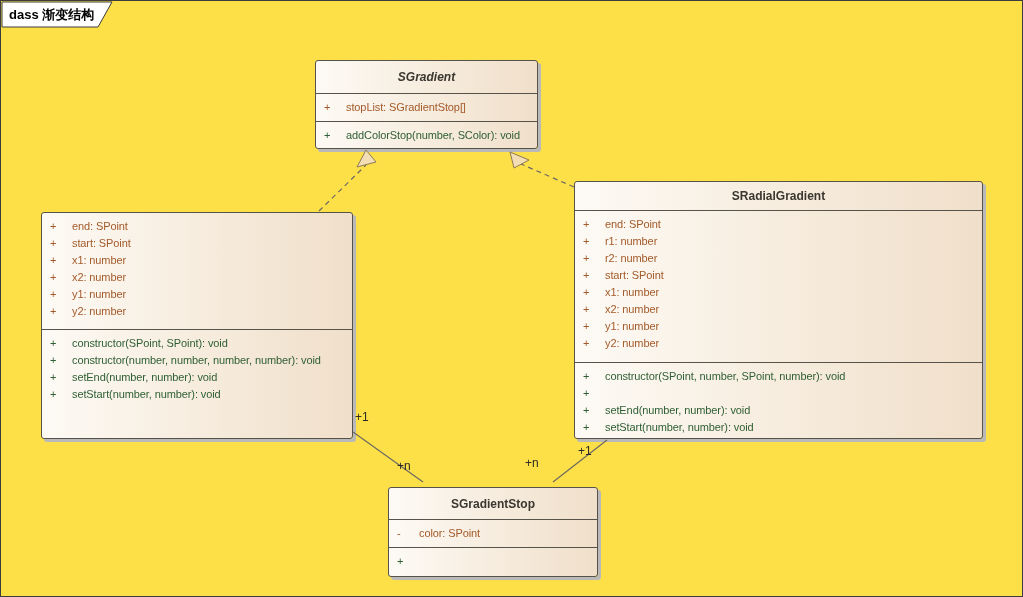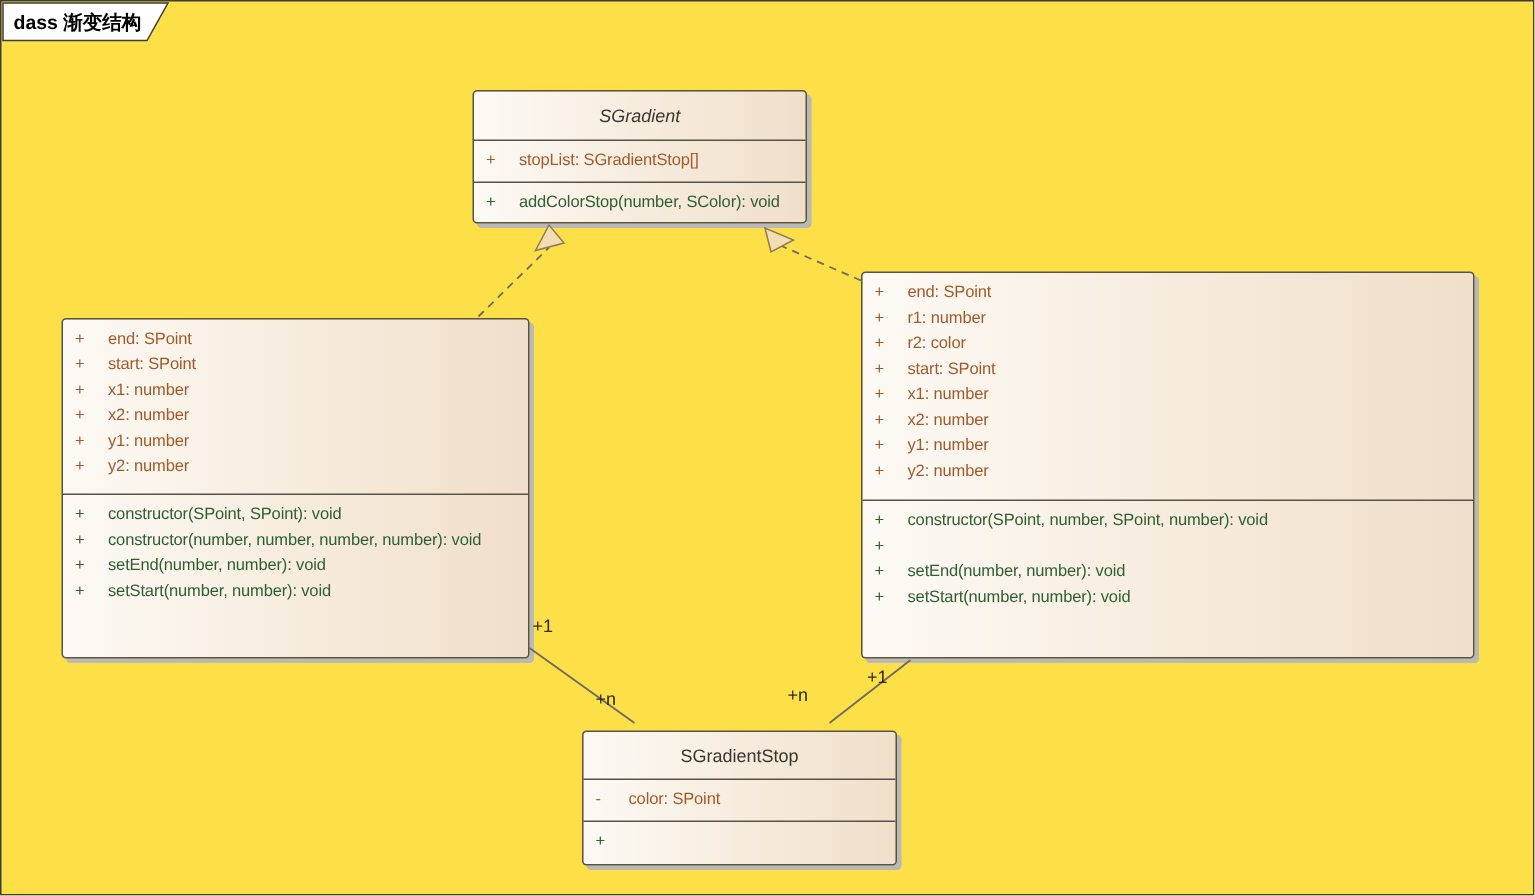--- a/index.html
+++ b/index.html
@@ -12,21 +12,21 @@
   .cls{
     position:absolute;box-sizing:border-box;
     border:1px solid #57534a;border-radius:3px;
     background:linear-gradient(to right,#fdfaf5 0%,#f6ebdc 55%,#f0dfca 100%);
     box-shadow:3px 3px 0 #b9b9b9;
     z-index:2;display:flex;flex-direction:column;
   }
   .cls-title{
     display:flex;align-items:center;justify-content:center;
     border-bottom:1px solid #57534a;box-sizing:border-box;
-    font-size:12px;font-weight:normal;color:#3a3630;flex:0 0 auto;
+    font-size:12px;font-weight:bold;color:#3a3630;flex:0 0 auto;
   }
   .cls-title.abstract{font-style:italic;}
   .comp{box-sizing:border-box;padding-top:5px;flex:0 0 auto;overflow:hidden;}
   .comp.attrs{border-bottom:1px solid #57534a;}
   .comp.last{flex:1 1 auto;}
   .row{display:flex;line-height:17px;font-size:11px;white-space:nowrap;letter-spacing:-0.1px;}
   .row .vis{flex:0 0 22px;padding-left:8px;}
   .attr-row{color:#a35a2a;}
   .meth-row{color:#2e5e33;}
   
@@ -135,32 +135,35 @@
         <span>setEnd(number, number): void</span>
       </div>
       <div class="row meth-row">
         <span class="vis">+</span>
         <span>setStart(number, number): void</span>
       </div>
     </div>
   </div>
 
   <div class="cls" style="left:573px;top:180px;width:409px;height:258px">
+    <div class="cls-title" style="height:29px">
+      <span>SRadialGradient</span>
+    </div>
     <div class="comp attrs" style="height:152px">
       <div class="row attr-row">
         <span class="vis">+</span>
         <span>end: SPoint</span>
       </div>
       <div class="row attr-row">
         <span class="vis">+</span>
         <span>r1: number</span>
       </div>
       <div class="row attr-row">
         <span class="vis">+</span>
-        <span>r2: color</span>
+        <span>r2: number</span>
       </div>
       <div class="row attr-row">
         <span class="vis">+</span>
         <span>start: SPoint</span>
       </div>
       <div class="row attr-row">
         <span class="vis">+</span>
         <span>x1: number</span>
       </div>
       <div class="row attr-row">

